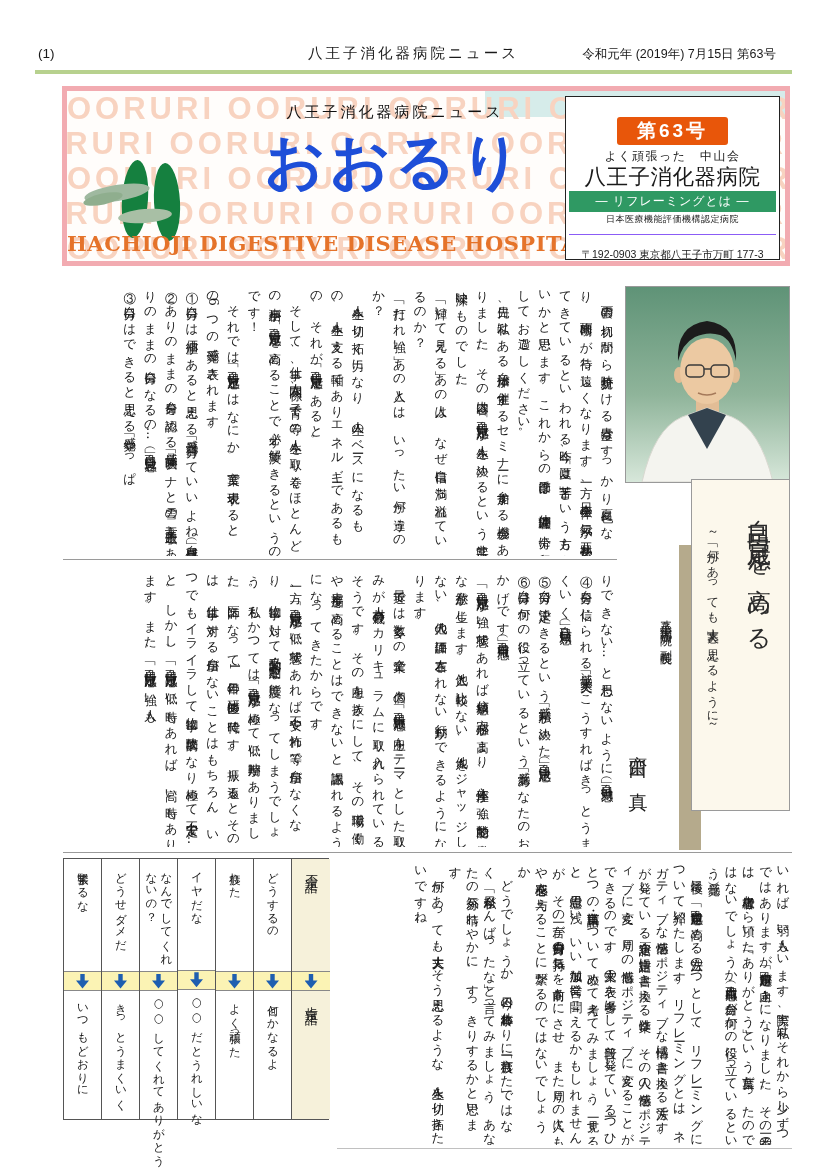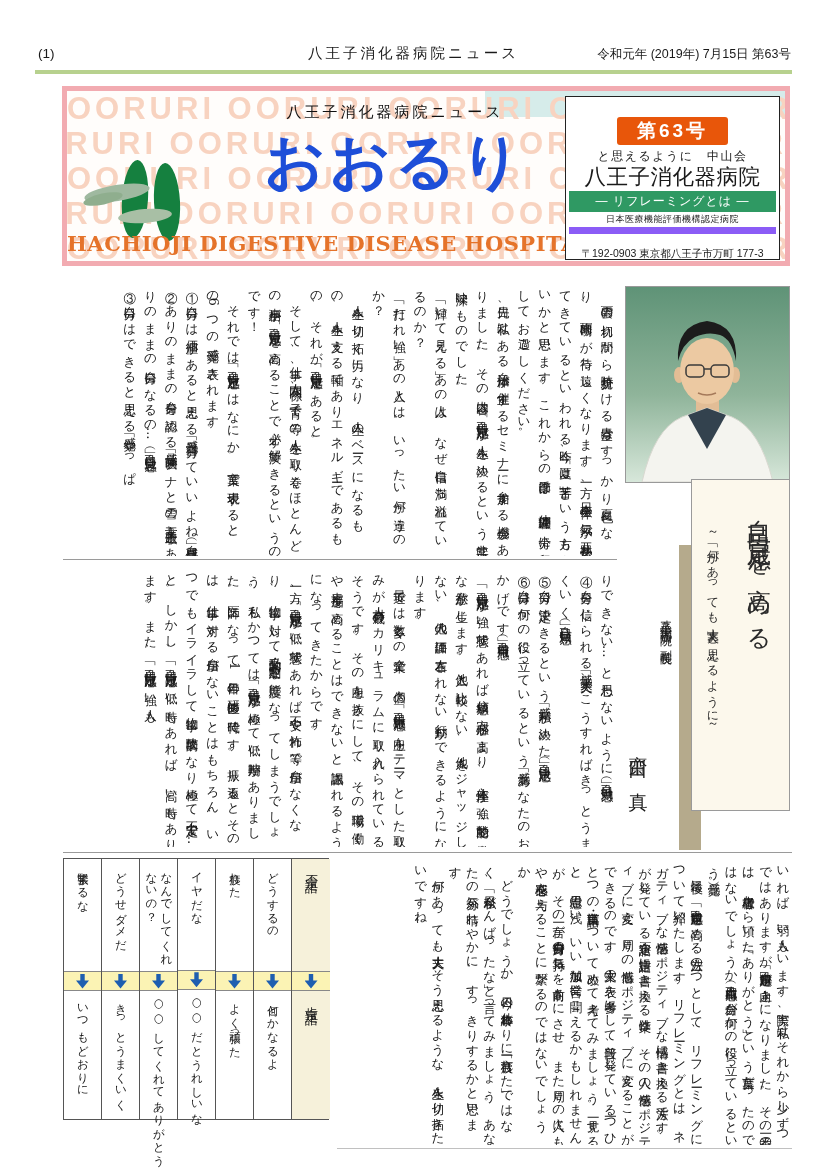--- a/index.html
+++ b/index.html
@@ -3,21 +3,21 @@
 <meta charset="utf-8">
 <style>
   html,body{margin:0;padding:0;background:#e8e8e8;}
   .page{position:relative;width:827px;height:1170px;background:#ffffff;overflow:hidden;
         font-family:"Liberation Sans",sans-serif;color:#1a1a1a;}
 
   
   .top-header{position:absolute;left:35px;top:40px;width:757px;height:36px;font-size:13.5px;}
   .th-left{position:absolute;left:3px;top:6px;}
   .th-center{position:absolute;left:0;right:0;top:4px;text-align:center;letter-spacing:3px;font-size:14.5px;}
-  .th-right{position:absolute;right:1px;top:6px;font-size:12.5px;}
+  .th-right{position:absolute;right:16px;top:6px;font-size:12.5px;}
   .green-rule{position:absolute;left:0;top:30px;width:100%;height:4px;background:#b7d18e;}
 
   
   .masthead{position:absolute;left:62px;top:86px;width:728px;height:180px;box-sizing:border-box;
             border:5px solid #f2abb1;background:#fffdfb;overflow:hidden;}
   .pattern{position:absolute;inset:0;overflow:hidden;z-index:0;}
   .cyan-tint{position:absolute;right:0;top:0;width:300px;height:26px;background:#d6ecea;z-index:0;}
   .p-row{white-space:nowrap;font-weight:bold;font-size:31px;line-height:35px;letter-spacing:4px;
          color:#f8d3c0;font-family:"Liberation Sans",sans-serif;}
   .p-row:nth-child(even){margin-left:-58px;}
@@ -31,21 +31,21 @@
             font-family:"DejaVu Serif","Liberation Serif",serif;font-weight:bold;
             font-size:21px;color:#e5732a;white-space:nowrap;letter-spacing:0.5px;}
 
   .info-box{position:absolute;right:5px;top:5px;width:213px;height:162px;z-index:3;
             background:#ffffff;border:1px solid #222;text-align:center;}
   .badge{display:inline-block;margin-top:20px;background:#e8560a;color:#fff;font-weight:bold;
          font-size:19px;letter-spacing:3px;padding:1px 20px;border-radius:3px;}
   .foundation{font-size:12px;margin-top:3px;letter-spacing:1.5px;}
   .hosp{font-size:21.5px;font-weight:normal;letter-spacing:0.5px;line-height:1.05;margin-top:1px;}
   .slogan{background:#2f9963;color:#fff;font-size:12px;letter-spacing:1px;padding:2px 0;margin:2px 3px 1px;}
-  .cert{font-size:9px;letter-spacing:0.5px;margin:1px 3px 0;padding-bottom:1px;border-bottom:7px solid #8b5cf6;}
+  .cert{font-size:9px;letter-spacing:0.5px;margin:1px 3px 0;padding-bottom:8px;border-bottom:1px solid #8b5cf6;}
   .addr-line{font-size:10.5px;line-height:1.35;margin-top:12px;}
   .prod{font-size:10px;margin:2px 3px 0;padding-top:2px;border-top:1px solid #444;}
 
   
   .photo{position:absolute;left:625px;top:286px;width:163px;height:195px;border:1px solid #999;box-sizing:content-box;}
 
   
   .vtext{position:absolute;writing-mode:vertical-rl;overflow:hidden;
          font-family:"DejaVu Serif","Liberation Serif",serif;color:#191919;}
   .vtext p{margin:0;padding:0;}
@@ -121,21 +121,21 @@
       <ellipse cx="62" cy="73" rx="27" ry="7" fill="#a8bfa5" transform="rotate(-5 62 73)"></ellipse>
       <ellipse cx="20" cy="56" rx="20" ry="5.5" fill="#8fae8e" transform="rotate(-12 20 56)"></ellipse>
     </svg>
 
     <div class="mast-small-title">八王子消化器病院ニュース</div>
     <div class="mast-title">おおるり</div>
     <div class="mast-eng">HACHIOJI DIGESTIVE DISEASE HOSPITAL NEWS</div>
 
     <div class="info-box">
       <div><span class="badge">第63号</span></div>
-      <div class="foundation">と思えるように　中山会</div>
+      <div class="foundation">よく頑張った　中山会</div>
       <div class="hosp">八王子消化器病院</div>
       <div class="slogan">― リフレーミングとは ―</div>
       <div class="cert">日本医療機能評価機構認定病院</div>
       <div class="addr-line">〒192-0903 東京都八王子市万町 177-3</div>
       <div class="addr-line">TEL：042-325-5111</div>
       <div class="addr-line">www.振り返るとその時は.com</div>
       <div class="prod">制作　(株) 教育広報社</div>
     </div>
   </div>
 

